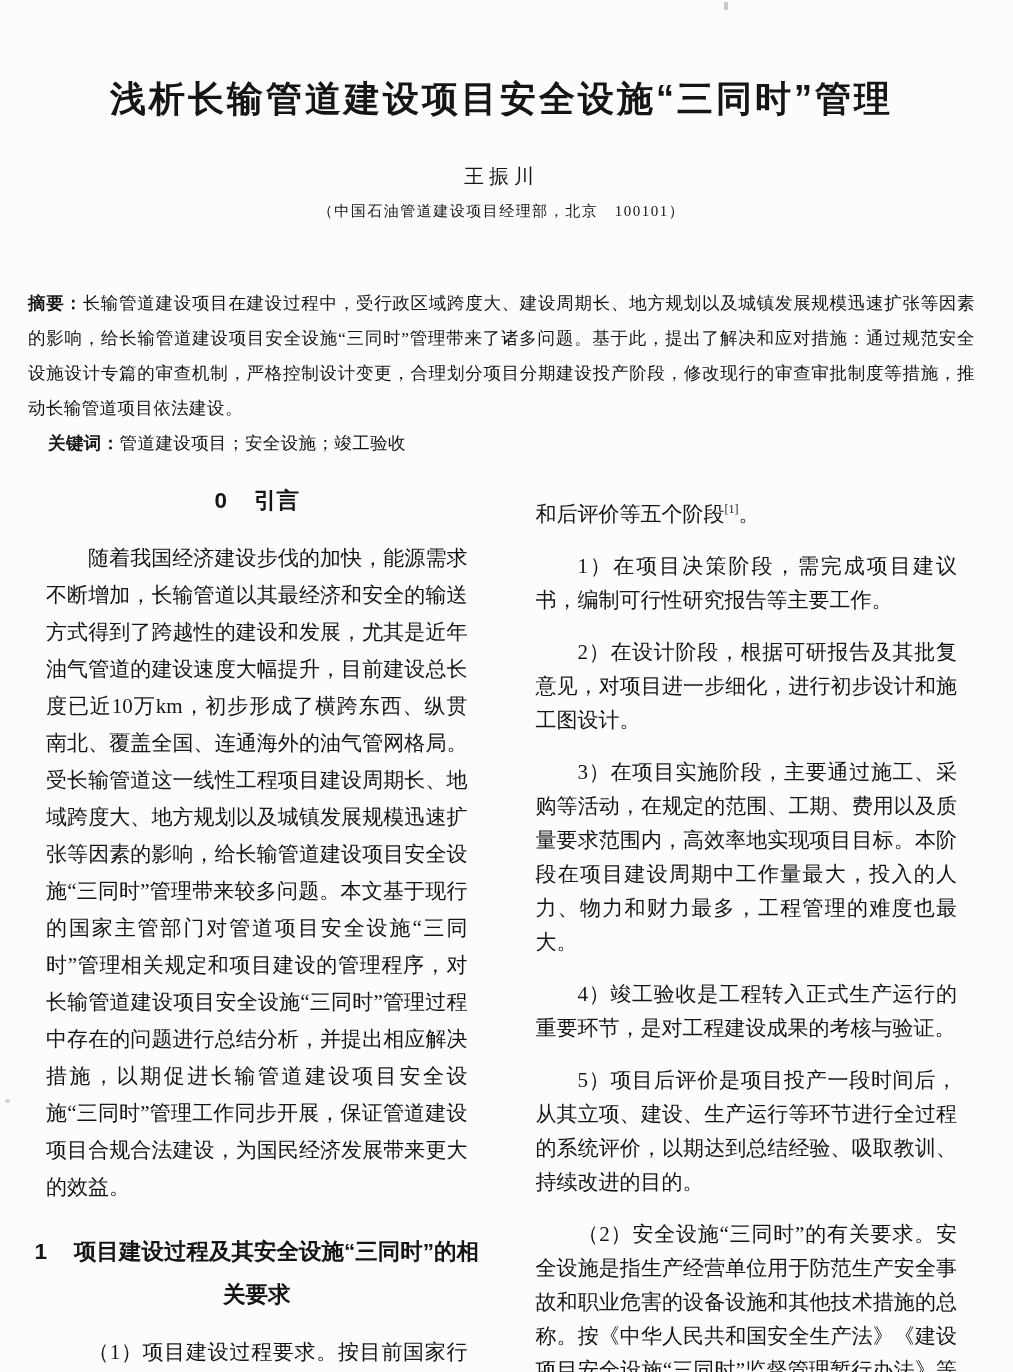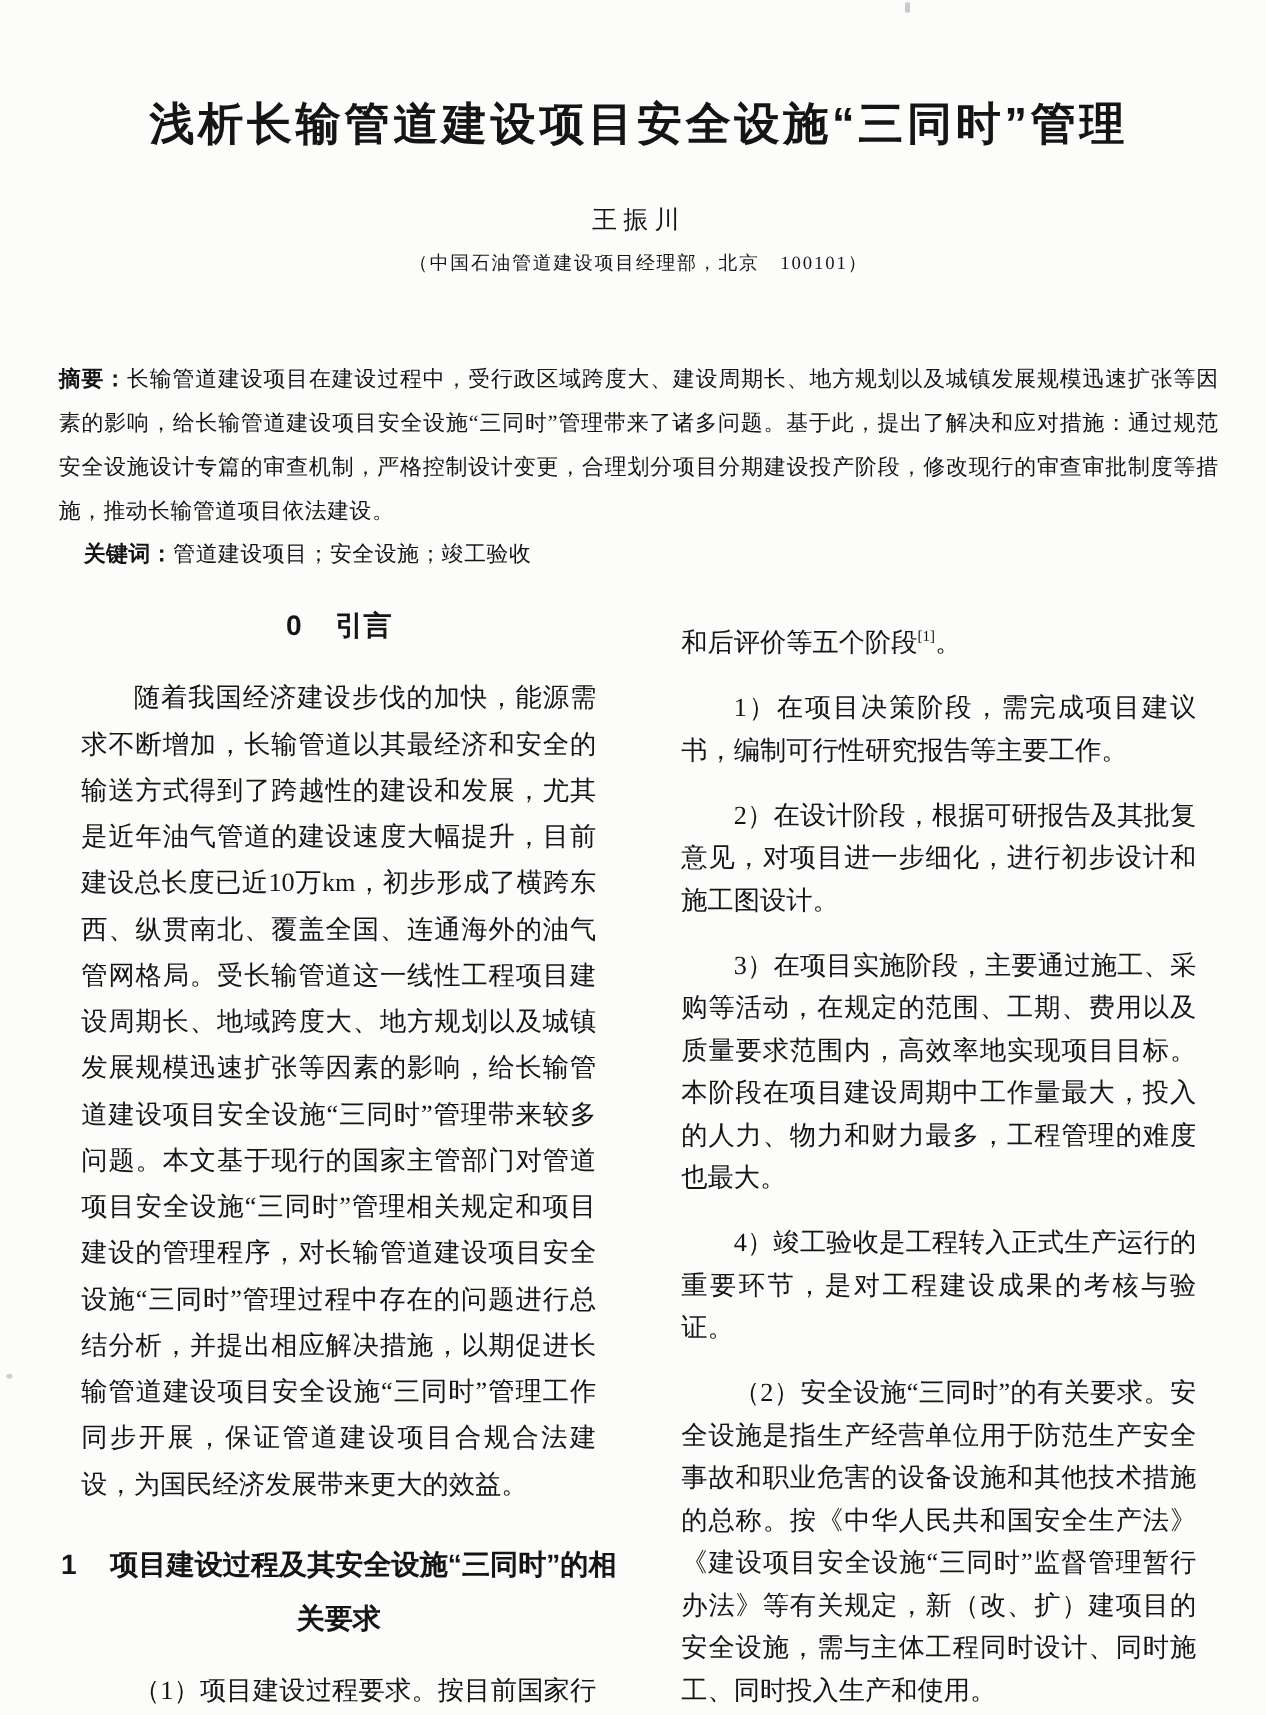--- a/index.html
+++ b/index.html
@@ -7,21 +7,21 @@
   body {
     width: 1013px; height: 1372px;
     background: #fcfcfb;
     color: #151515;
     font-family: "Liberation Serif", "DejaVu Serif", serif;
   }
   .page {
     position: relative;
     width: 1013px; height: 1372px;
     overflow: hidden;
-    padding: 76px 38px 0 47px;
+    padding: 76px 38px 0 28px;
     background: #fcfcfb;
   }
   .speck { position: absolute; background: #8f8f8f; }
   .speck-top { left: 724px; top: 2px; width: 4px; height: 8px; opacity: .45; }
   .speck-left { left: 5px; top: 1099px; width: 5px; height: 4px; border-radius: 50%; opacity: .4; }
 
   .title {
     margin: 0;
     text-align: center;
     font-family: "Liberation Sans", "DejaVu Sans", sans-serif;
@@ -117,17 +117,18 @@
         <p class="body-para">随着我国经济建设步伐的加快，能源需求不断增加，长输管道以其最经济和安全的输送方式得到了跨越性的建设和发展，尤其是近年油气管道的建设速度大幅提升，目前建设总长度已近10万km，初步形成了横跨东西、纵贯南北、覆盖全国、连通海外的油气管网格局。受长输管道这一线性工程项目建设周期长、地域跨度大、地方规划以及城镇发展规模迅速扩张等因素的影响，给长输管道建设项目安全设施“三同时”管理带来较多问题。本文基于现行的国家主管部门对管道项目安全设施“三同时”管理相关规定和项目建设的管理程序，对长输管道建设项目安全设施“三同时”管理过程中存在的问题进行总结分析，并提出相应解决措施，以期促进长输管道建设项目安全设施“三同时”管理工作同步开展，保证管道建设项目合规合法建设，为国民经济发展带来更大的效益。</p>
         <div class="sec-heading with-top"><span class="sec-num">1</span><span>项目建设过程及其安全设施“三同时”的相关要求</span></div>
         <p class="body-para">（1）项目建设过程要求。按目前国家行政主管部门的有关规定，项目建设的过程可划分为项目决策阶段、设计阶段、实施阶段、竣工验收</p>
       </div>
     <div class="col col-right" id="col-right">
         <p class="body-para no-indent">和后评价等五个阶段<sup>[1]</sup>。</p>
         <p class="body-para">1）在项目决策阶段，需完成项目建议书，编制可行性研究报告等主要工作。</p>
         <p class="body-para">2）在设计阶段，根据可研报告及其批复意见，对项目进一步细化，进行初步设计和施工图设计。</p>
         <p class="body-para">3）在项目实施阶段，主要通过施工、采购等活动，在规定的范围、工期、费用以及质量要求范围内，高效率地实现项目目标。本阶段在项目建设周期中工作量最大，投入的人力、物力和财力最多，工程管理的难度也最大。</p>
         <p class="body-para">4）竣工验收是工程转入正式生产运行的重要环节，是对工程建设成果的考核与验证。</p>
+        <p class="body-para">5）项目后评价是项目投产一段时间后，从其立项、建设、生产运行等环节进行全过程的系统评价，以期达到总结经验、吸取教训、持续改进的目的。</p>
         <p class="body-para">（2）安全设施“三同时”的有关要求。安全设施是指生产经营单位用于防范生产安全事故和职业危害的设备设施和其他技术措施的总称。按《中华人民共和国安全生产法》《建设项目安全设施“三同时”监督管理暂行办法》等有关规定，新（改、扩）建项目的安全设施，需与主体工程同时设计、同时施工、同时投入生产和使用。</p>
         <p class="body-para">1）项目在可行性研究阶段，建设单位应当</p>
       </div>
   </div>
 </div>
 
 </body></html>

